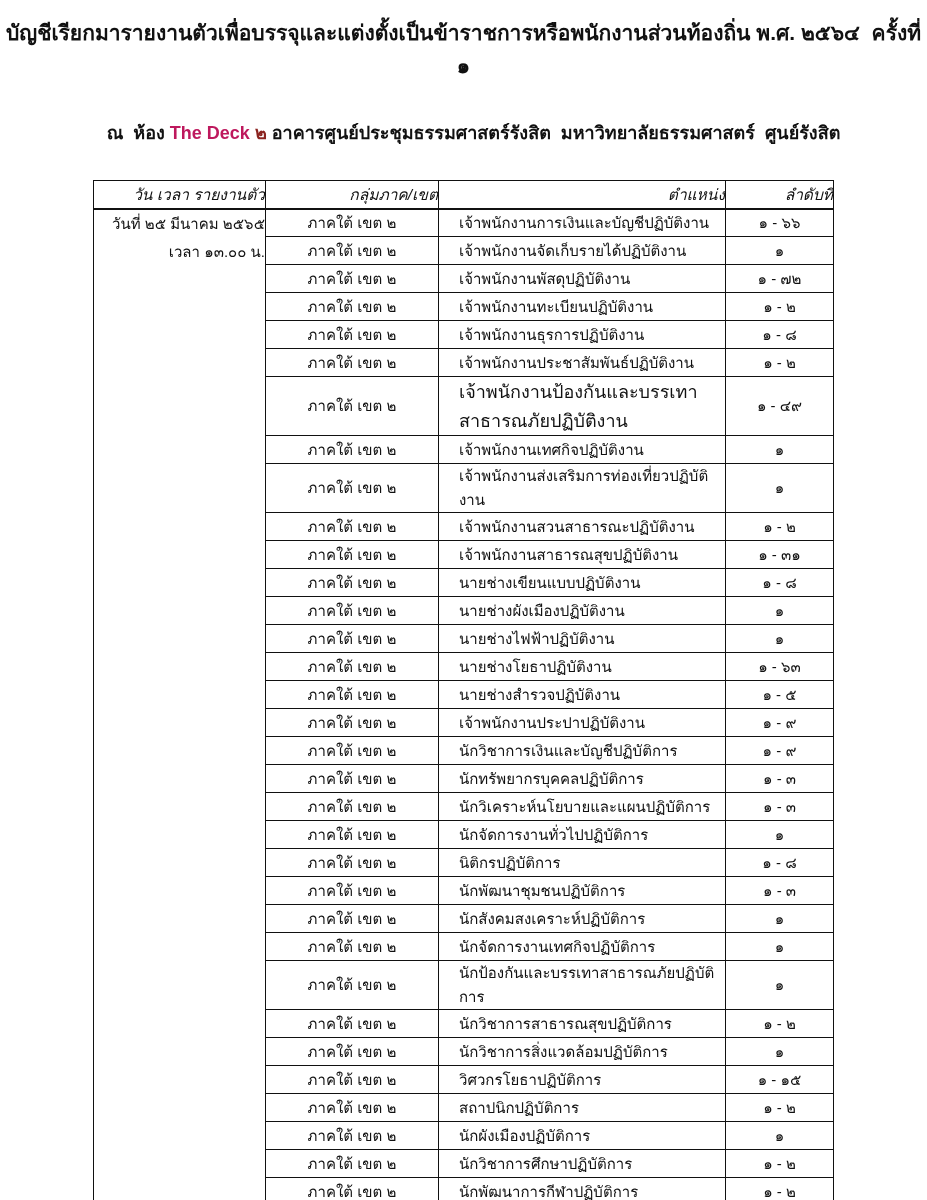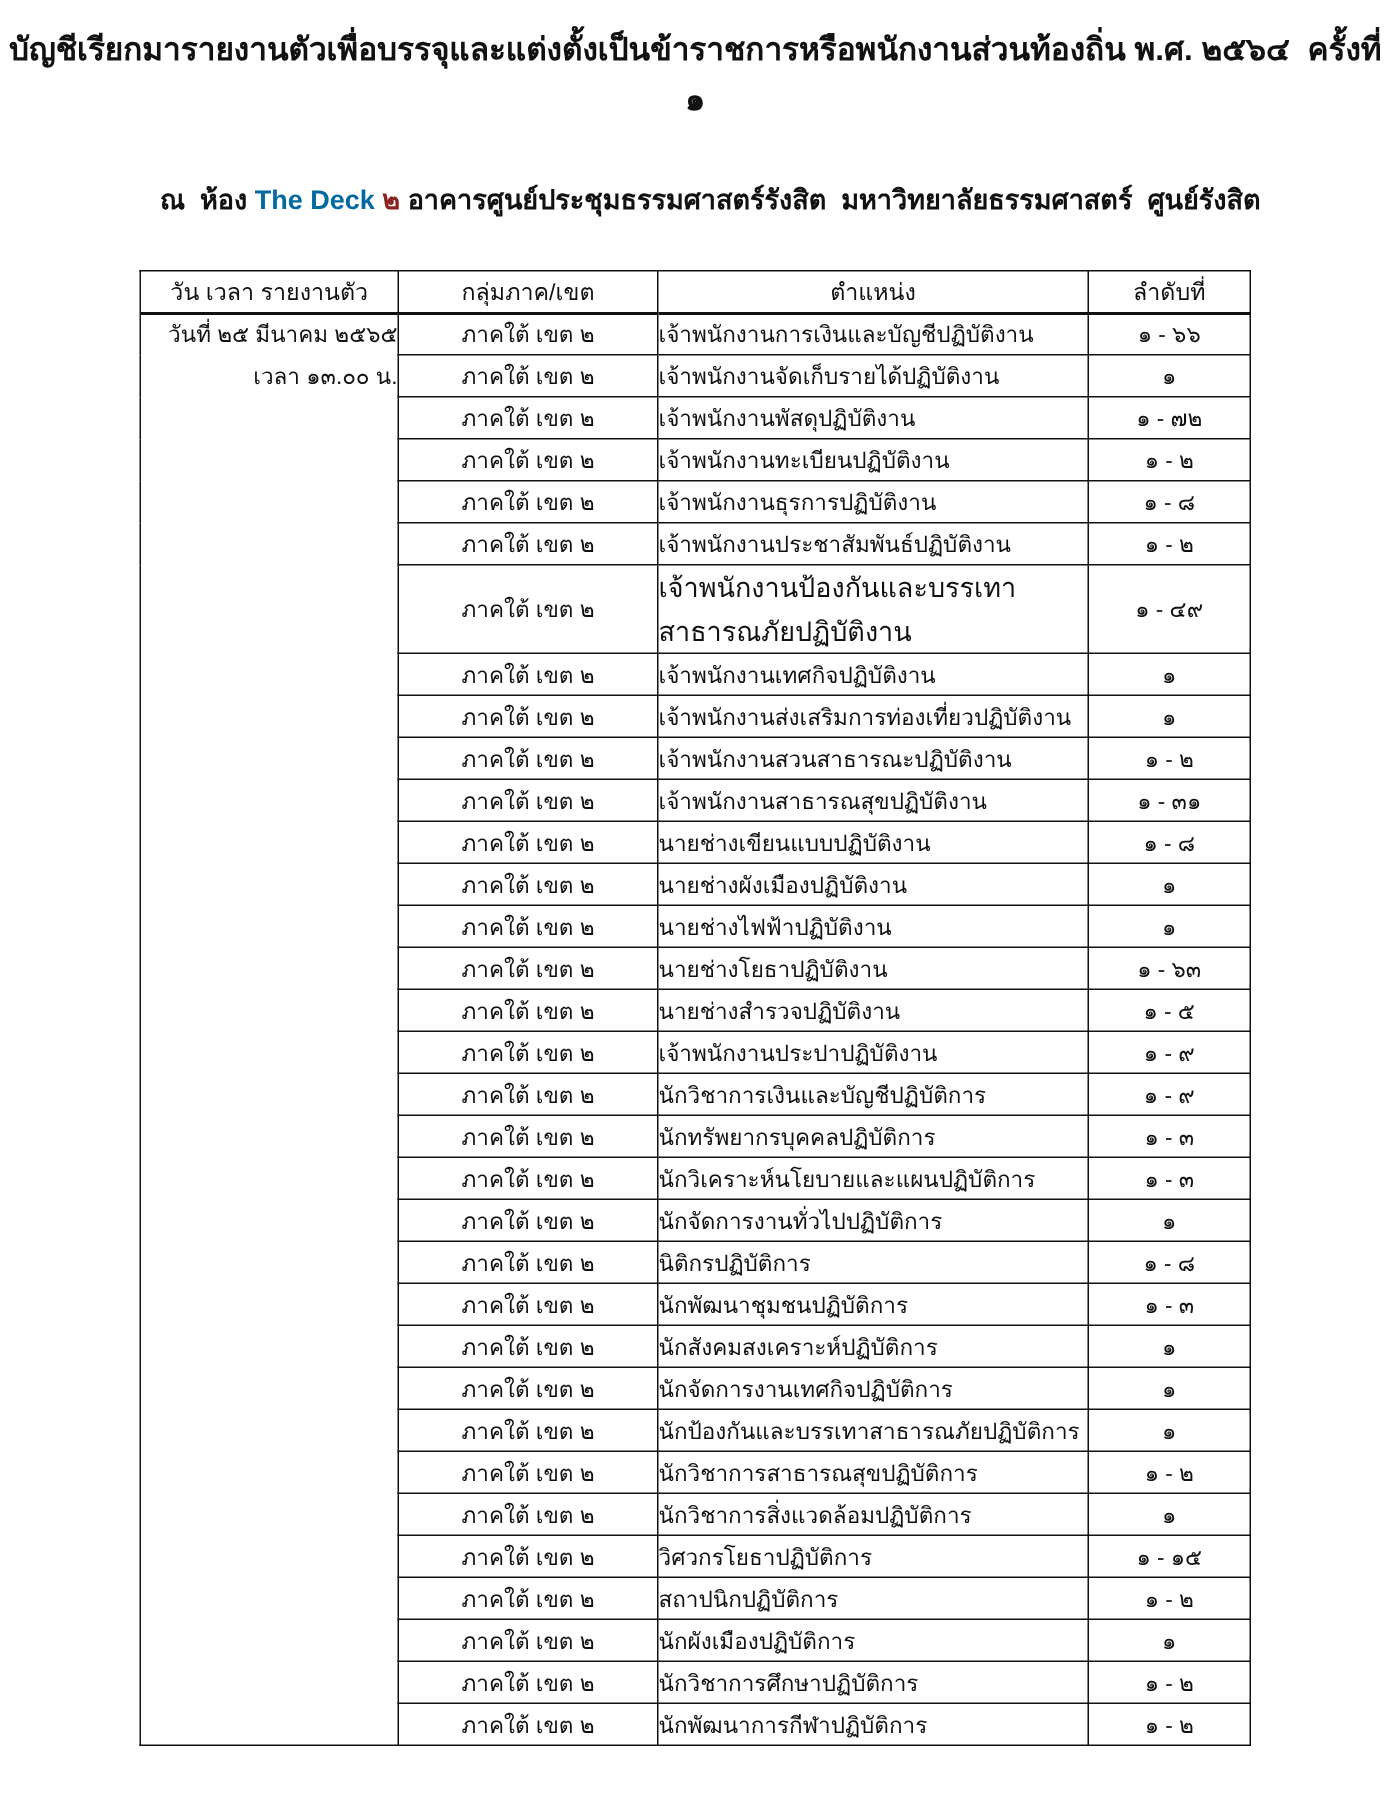--- a/index.html
+++ b/index.html
@@ -47,44 +47,45 @@
   .report-table col.c4 { width: 108px; }
   .report-table th, .report-table td {
     border: 1.5px solid #111111;
     font-weight: normal;
     height: 28px;
     vertical-align: middle;
     overflow: hidden;
   }
   .report-table thead th {
     font-size: 15.5px;
-    text-align: center;
+    text-align: right;
     border-bottom-width: 2px;
+    font-style: italic;
   }
   .report-table td { font-size: 15px; }
   td.date-cell {
     vertical-align: top;
     text-align: right;
   }
   td.date-cell div { line-height: 28px; font-size: 15px; }
   td.group-cell { text-align: center; }
-  td.pos-cell { text-align: left; padding-left: 0; }
+  td.pos-cell { text-align: left; padding-left: 20px; }
   td.pos-cell.fit { font-size: 18px; }
   td.order-cell { text-align: center; }
 </style>
 </head>
 <body>
 
 <div class="page">
 
 
   <div class="doc-title">บัญชีเรียกมารายงานตัวเพื่อบรรจุและแต่งตั้งเป็นข้าราชการหรือพนักงานส่วนท้องถิ่น พ.ศ. ๒๕๖๔  ครั้งที่ ๑</div>
 
   <div class="venue-line">
-    <span>ณ  ห้อง </span><span class="venue-highlight" style="color: #0369a1;">The Deck</span><span class="venue-number" style="color: rgb(139, 36, 32);"> ๒ </span><span>อาคารศูนย์ประชุมธรรมศาสตร์รังสิต  มหาวิทยาลัยธรรมศาสตร์  ศูนย์รังสิต</span>
+    <span>ณ  ห้อง </span><span class="venue-highlight" style="color: #be185d;">The Deck</span><span class="venue-number" style="color: rgb(139, 36, 32);"> ๒ </span><span>อาคารศูนย์ประชุมธรรมศาสตร์รังสิต  มหาวิทยาลัยธรรมศาสตร์  ศูนย์รังสิต</span>
   </div>
 
   <table class="report-table">
     <colgroup>
       <col class="c1">
         <col class="c2">
         <col class="c3">
         <col class="c4">
     </colgroup>
     <thead>

